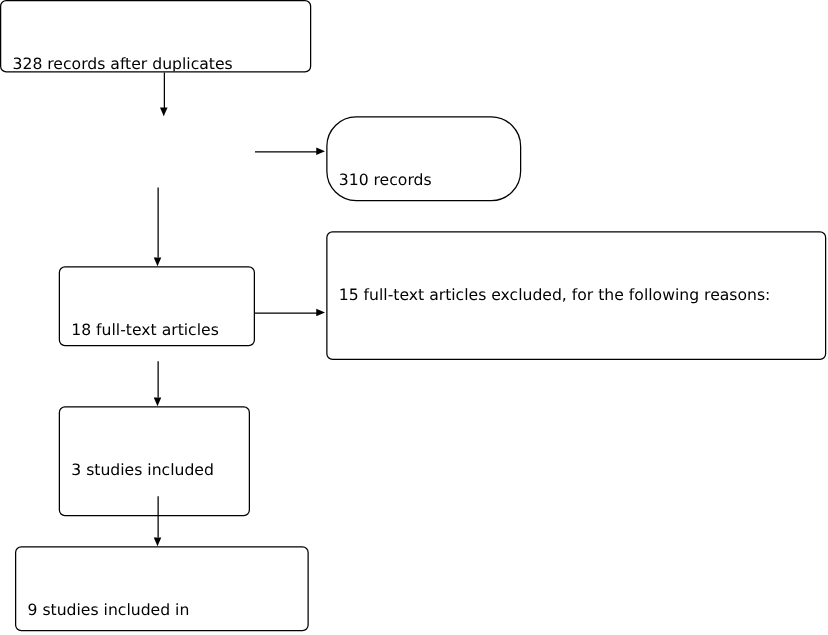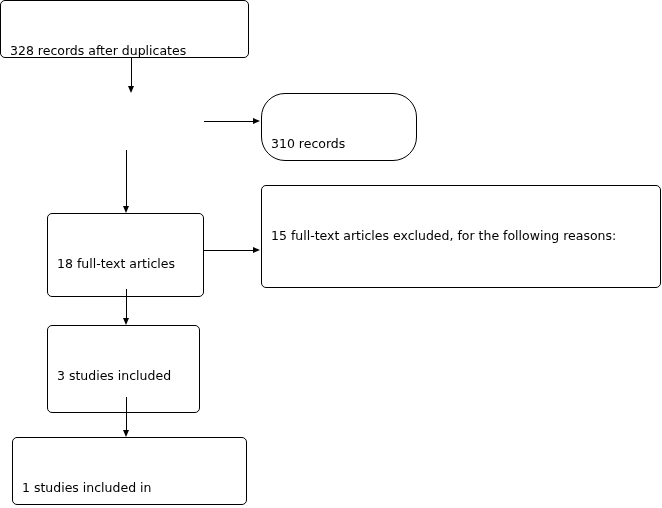--- a/index.html
+++ b/index.html
@@ -73,42 +73,42 @@
     <span class="line">328 records after duplicates</span>
     
   </div>
 
 
   <div class="node" style="left:261px; top:93px; width:156px; height:68px;border-radius:24px;">
     <span class="line">310 records</span>
     
   </div>
 
-  <div class="node" style="left:47px; top:213px; width:157px; height:84px;">
+  <div class="node" style="left:47px; top:213px; width:157px; height:64px;">
     <span class="line">18 full-text articles</span>
     
     
   </div>
 
   <div class="node" style="left:261px; top:185px; width:400px; height:103px;">
     <span class="line">15 full-text articles excluded, for the following reasons:</span>
     <span class="line blank"></span>
     
     
     
   </div>
 
   <div class="node" style="left:47px; top:325px; width:153px; height:88px;">
     <span class="line">3 studies included</span>
     
     
   </div>
 
   <div class="node" style="left:12px; top:437px; width:235px; height:68px;">
-    <span class="line">1 studies included in</span>
+    <span class="line">9 studies included in</span>
     
     
   </div>
 
   <div class="conn-v" style="left:131px; top:58px; height:29px;"></div>
   <div class="arrow-down" style="left:128px; top:86px;"></div>
 
   <div class="conn-h" style="left:204px; top:121px; width:50px;"></div>
   <div class="arrow-right" style="left:253px; top:118px;"></div>
 

